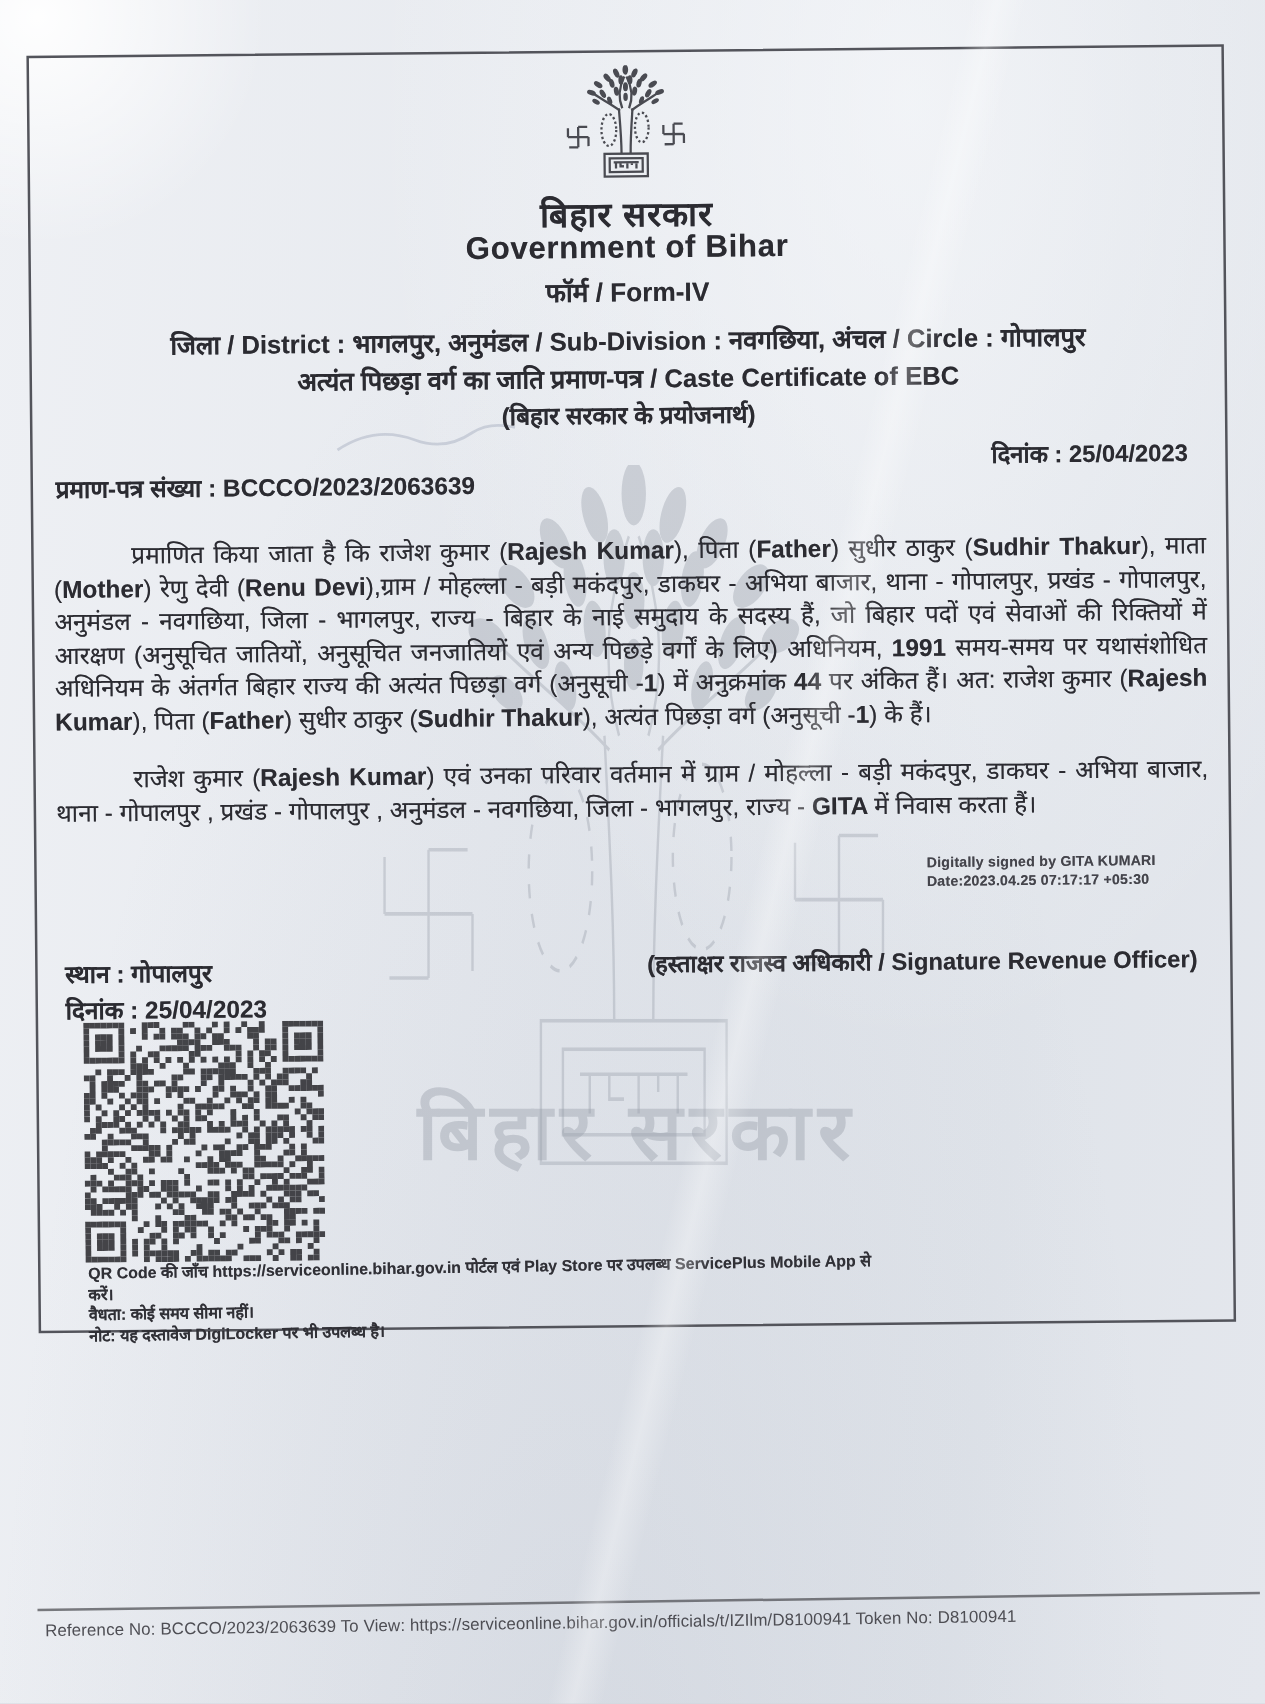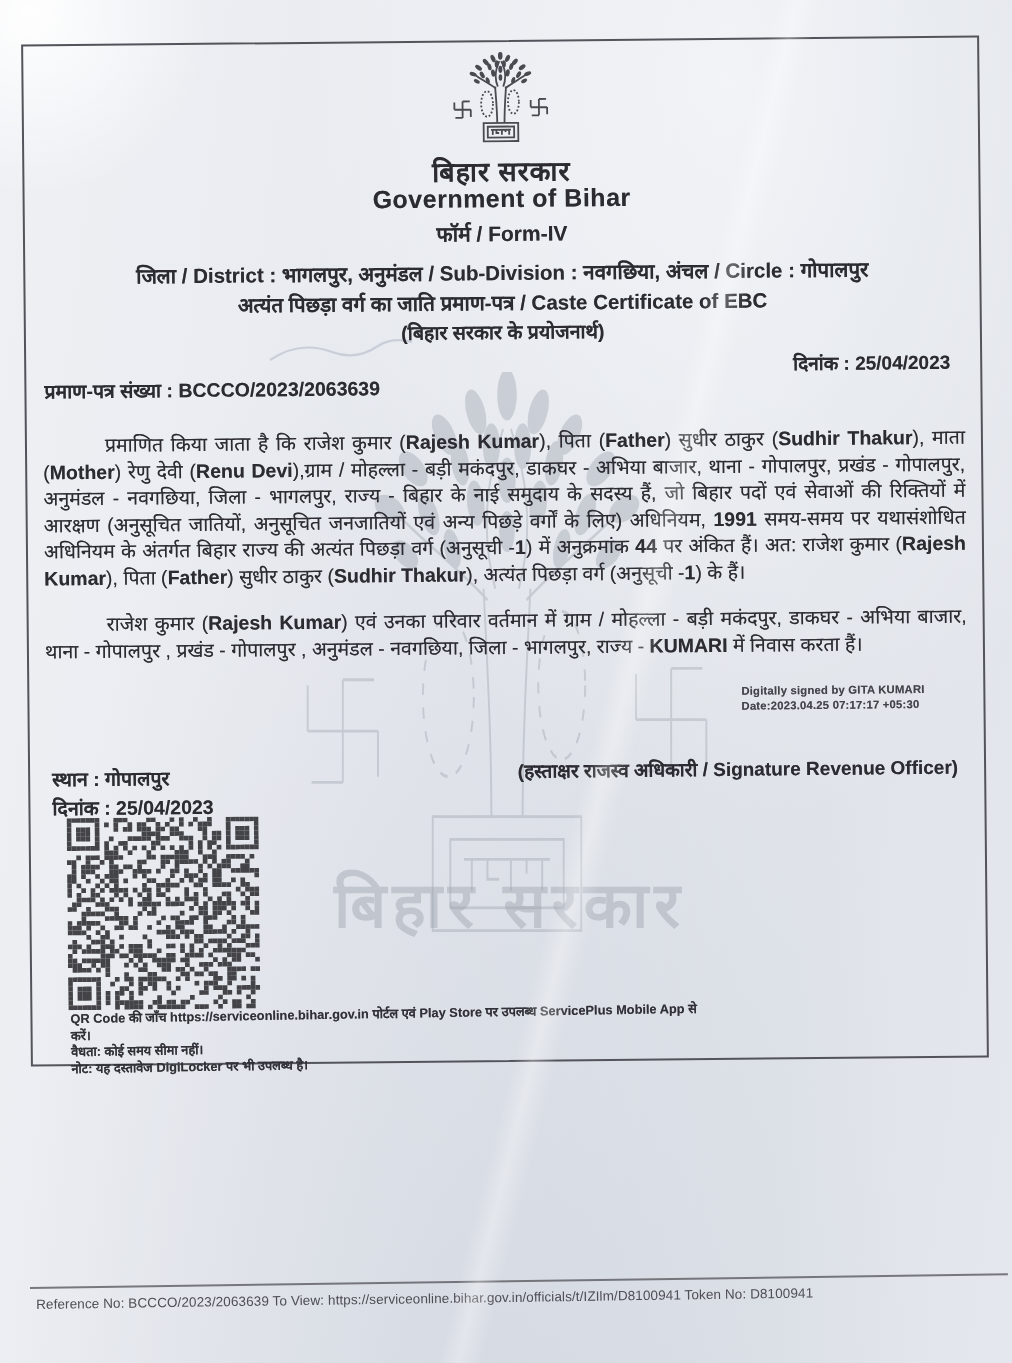--- a/index.html
+++ b/index.html
@@ -136,21 +136,21 @@
     <div class="abs ctr form-line">फॉर्म / Form-IV</div>
 
     <div class="abs ctr district-line">जिला / District : भागलपुर, अनुमंडल / Sub-Division : नवगछिया, अंचल / Circle : गोपालपुर</div>
     <div class="abs ctr caste-line">अत्यंत पिछड़ा वर्ग का जाति प्रमाण-पत्र / Caste Certificate of EBC</div>
     <div class="abs ctr purpose-line">(बिहार सरकार के प्रयोजनार्थ)</div>
 
     <div class="abs date-top">दिनांक : 25/04/2023</div>
     <div class="abs certno">प्रमाण-पत्र संख्या : BCCCO/2023/2063639</div>
 
     <div class="abs para para1">प्रमाणित किया जाता है कि राजेश कुमार (<b>Rajesh Kumar</b>), पिता (<b>Father</b>) सुधीर ठाकुर (<b>Sudhir Thakur</b>), माता (<b>Mother</b>) रेणु देवी (<b>Renu Devi</b>),ग्राम / मोहल्ला - बड़ी मकंदपुर, डाकघर - अभिया बाजार, थाना - गोपालपुर, प्रखंड - गोपालपुर, अनुमंडल - नवगछिया, जिला - भागलपुर, राज्य - बिहार के नाई समुदाय के सदस्य हैं, जो बिहार पदों एवं सेवाओं की रिक्तियों में आरक्षण (अनुसूचित जातियों, अनुसूचित जनजातियों एवं अन्य पिछड़े वर्गों के लिए) अधिनियम, <b>1991 </b>समय-समय पर यथासंशोधित अधिनियम के अंतर्गत बिहार राज्य की अत्यंत पिछड़ा वर्ग (अनुसूची -<b>1</b>) में अनुक्रमांक <b>44 </b>पर अंकित हैं। अत: राजेश कुमार (<b>Rajesh Kumar</b>), पिता (<b>Father</b>) सुधीर ठाकुर (<b>Sudhir Thakur</b>), अत्यंत पिछड़ा वर्ग (अनुसूची -<b>1</b>) के हैं।</div>
-    <div class="abs para para2">राजेश कुमार (<b>Rajesh Kumar</b>) एवं उनका परिवार वर्तमान में ग्राम / मोहल्ला - बड़ी मकंदपुर, डाकघर - अभिया बाजार, थाना - गोपालपुर , प्रखंड - गोपालपुर , अनुमंडल - नवगछिया, जिला - भागलपुर, राज्य - <b>KUMARI </b>में निवास करता हैं।</div>
+    <div class="abs para para2">राजेश कुमार (<b>Rajesh Kumar</b>) एवं उनका परिवार वर्तमान में ग्राम / मोहल्ला - बड़ी मकंदपुर, डाकघर - अभिया बाजार, थाना - गोपालपुर , प्रखंड - गोपालपुर , अनुमंडल - नवगछिया, जिला - भागलपुर, राज्य - <b>GITA </b>में निवास करता हैं।</div>
 
     <div class="abs digsig">
       <div>Digitally signed by GITA KUMARI</div>
       <div>Date:2023.04.25 07:17:17 +05:30</div>
     </div>
 
     <div class="abs officer">(हस्ताक्षर राजस्व अधिकारी / Signature Revenue Officer)</div>
     <div class="abs place">स्थान : गोपालपुर</div>
     <div class="abs sigdate">दिनांक : 25/04/2023</div>
 

